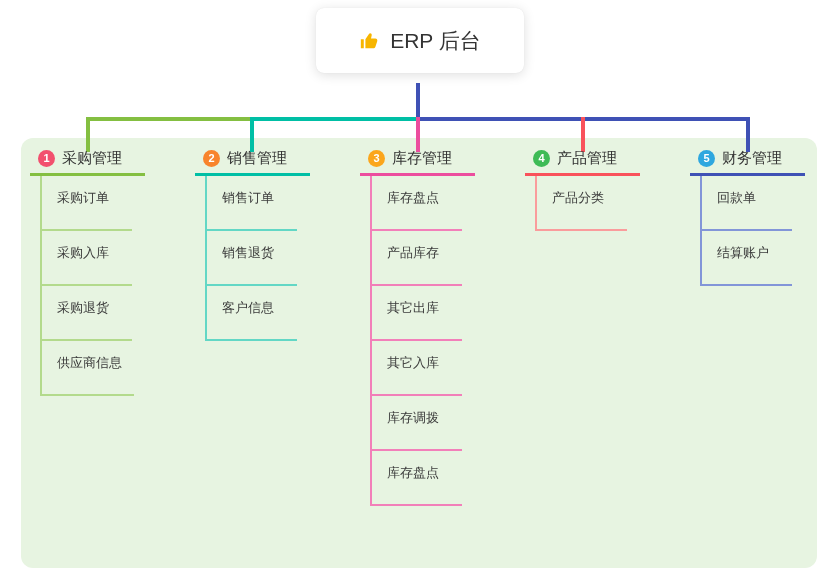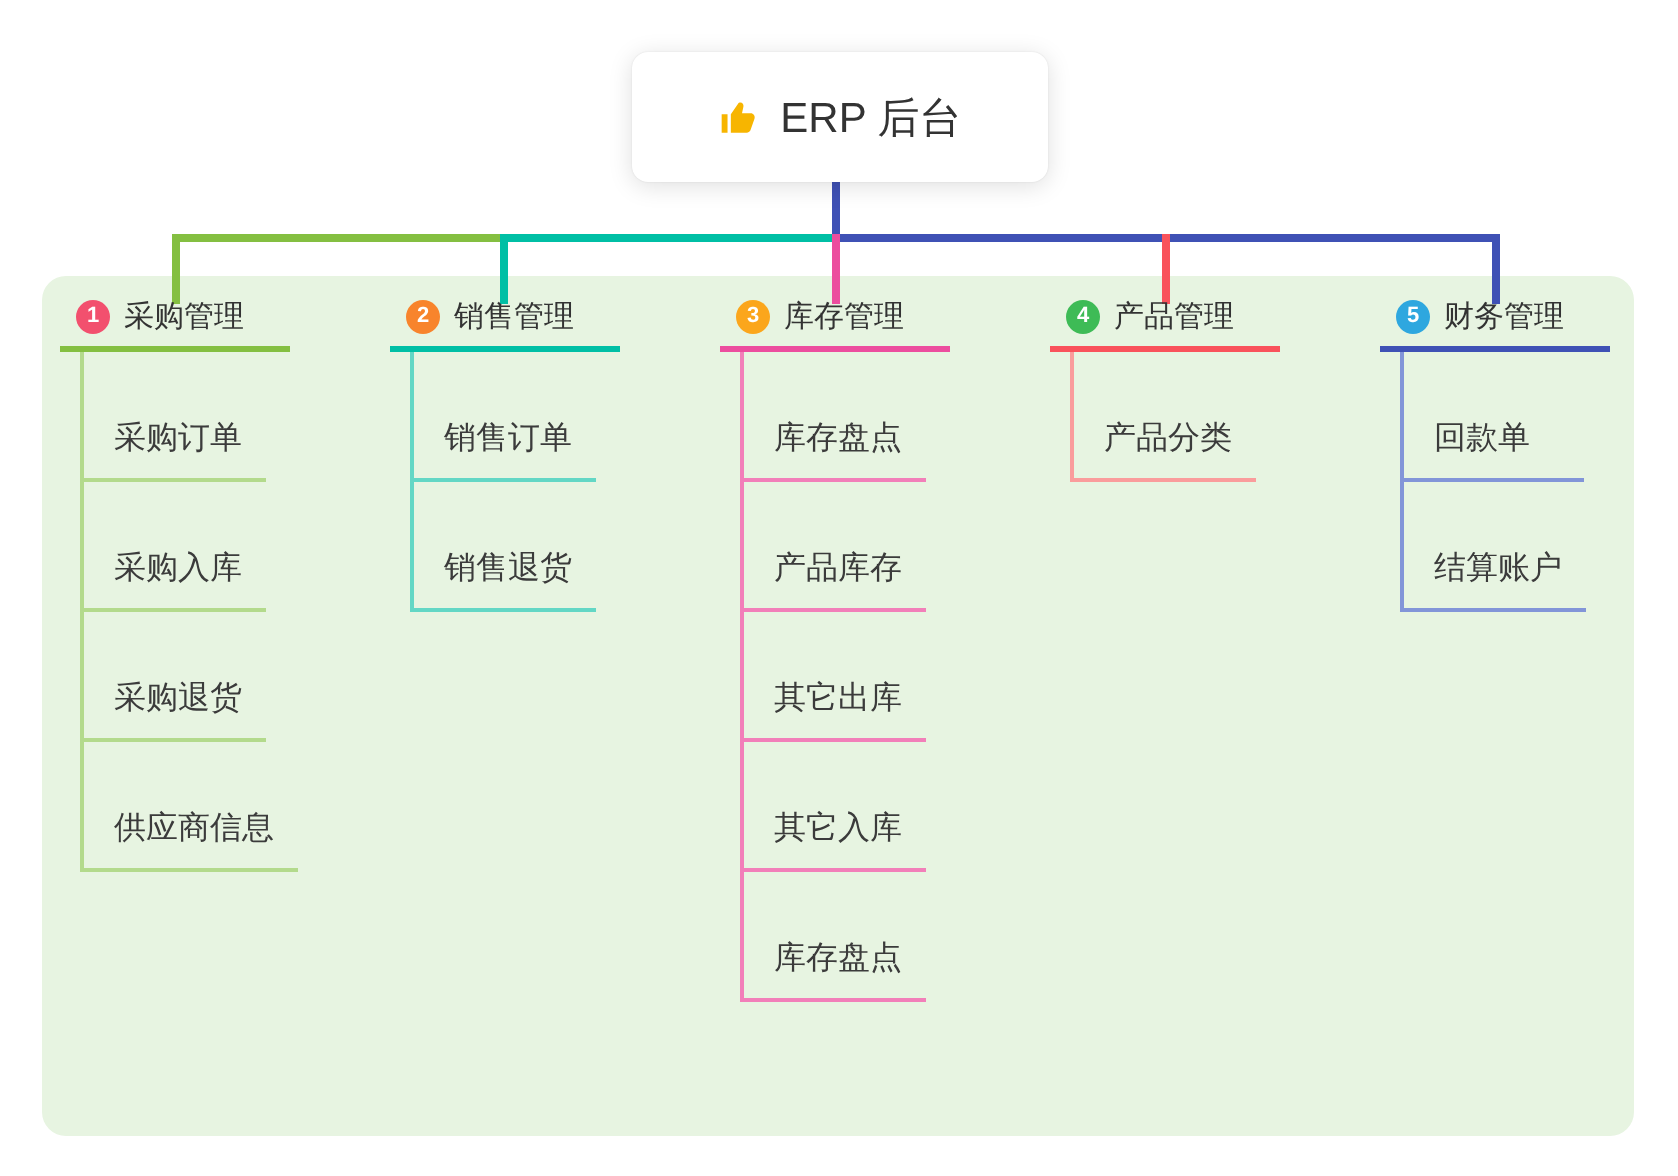--- a/index.html
+++ b/index.html
@@ -2,21 +2,21 @@
 <html><head>
 <meta charset="utf-8">
 <style>
   html, body { margin:0; padding:0; background:#ffffff; }
   .stage {
     position:relative; width:839px; height:588px; overflow:hidden;
     background:#ffffff;
     font-family:"Liberation Sans", "DejaVu Sans", sans-serif;
   }
   .root-card {
-    position:absolute; left:316px; top:26px; width:208px; height:65px;
+    position:absolute; left:316px; top:8px; width:208px; height:65px;
     background:#ffffff; border-radius:8px;
     box-shadow:0 2px 12px rgba(0,0,0,.13), 0 0 1px rgba(0,0,0,.10);
     display:flex; align-items:center; justify-content:center; gap:9px;
     font-size:21px; color:#333333; z-index:3;
   }
   .root-card .thumb { display:flex; align-items:center; }
   .canvas {
     position:absolute; left:21px; top:138px; width:796px; height:430px;
     background:#E7F4E1; border-radius:12px; z-index:0;
   }
@@ -31,25 +31,25 @@
   .badge {
     flex:0 0 auto; width:17px; height:17px; border-radius:50%;
     background:var(--bc); color:#ffffff; font-size:11px; font-weight:bold;
     display:flex; align-items:center; justify-content:center; line-height:1;
   }
   .children {
     list-style:none; margin:0 0 0 10px; padding:0;
     border-left:2px solid var(--cl);
   }
   .child {
-    box-sizing:border-box; height:65px; width:fit-content; min-width:90px;
+    box-sizing:border-box; height:55px; width:fit-content; min-width:90px;
     display:flex; align-items:flex-end;
-    padding:0 12px 9px 15px;
+    padding:0 12px 22px 15px;
     border-bottom:2px solid var(--cl);
-    font-size:16px; color:#3b3b3b; white-space:nowrap; cursor:default;
+    font-size:13px; color:#3b3b3b; white-space:nowrap; cursor:default;
   }
 </style>
 </head>
 <body>
 
 <div class="stage">
 
   <div class="root-card">
     <span class="thumb">
       <svg viewBox="0 0 24 24" width="22" height="22" fill="#F7B500" aria-hidden="true">
@@ -87,32 +87,34 @@
         </ul>
   </div>
       <div class="branch-col" style="left: 195px; --c: #00BFA5; --cl: #63D7C5; --bc: #F8842C;">
     <div class="branch-header">
       <span class="badge">2</span>
       <span class="branch-label">销售管理</span>
     </div>
     <ul class="children">
           <li class="child">销售订单</li>
           <li class="child">销售退货</li>
+          <li class="child">客户信息</li>
         </ul>
   </div>
       <div class="branch-col" style="left: 360px; --c: #EC4D9E; --cl: #F27FB9; --bc: #FBA61C;">
     <div class="branch-header">
       <span class="badge">3</span>
       <span class="branch-label">库存管理</span>
     </div>
     <ul class="children">
           <li class="child">库存盘点</li>
           <li class="child">产品库存</li>
           <li class="child">其它出库</li>
           <li class="child">其它入库</li>
+          <li class="child">库存调拨</li>
           <li class="child">库存盘点</li>
         </ul>
   </div>
       <div class="branch-col" style="left: 525px; --c: #F9525B; --cl: #FA9C9C; --bc: #3EBB56;">
     <div class="branch-header">
       <span class="badge">4</span>
       <span class="branch-label">产品管理</span>
     </div>
     <ul class="children">
           <li class="child">产品分类</li>

